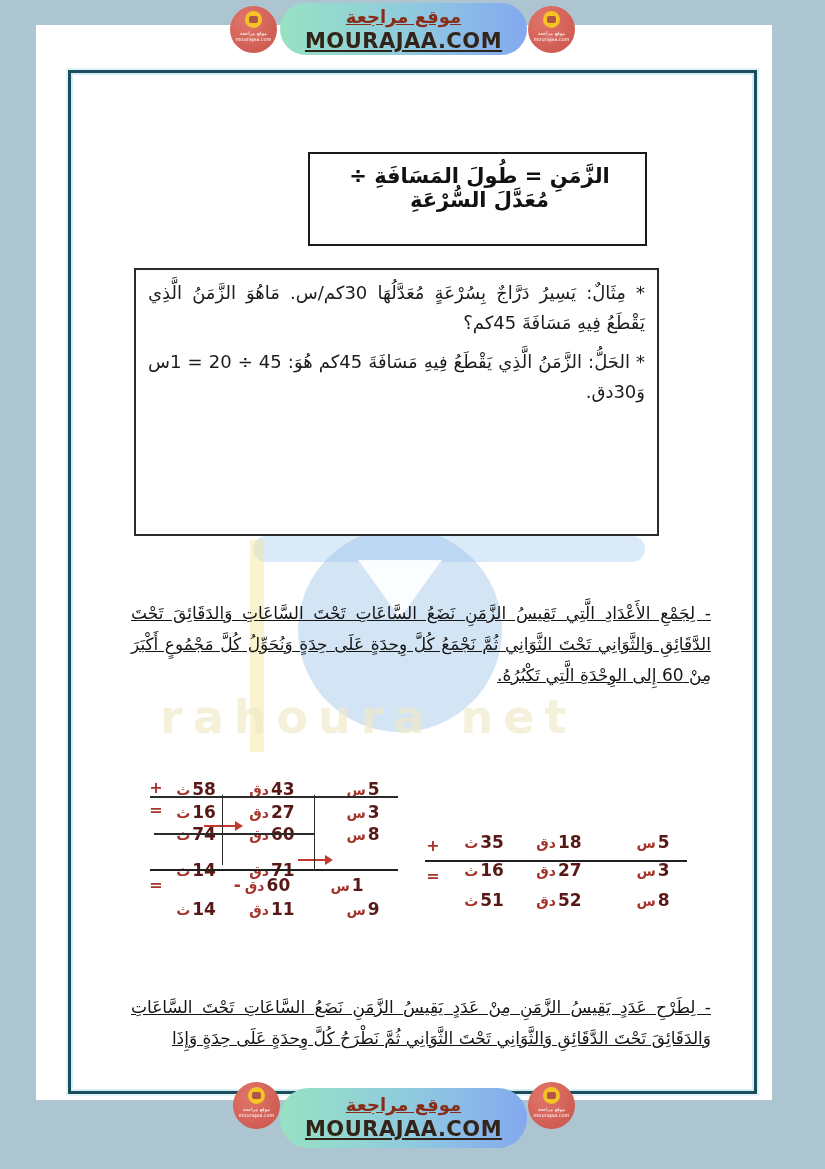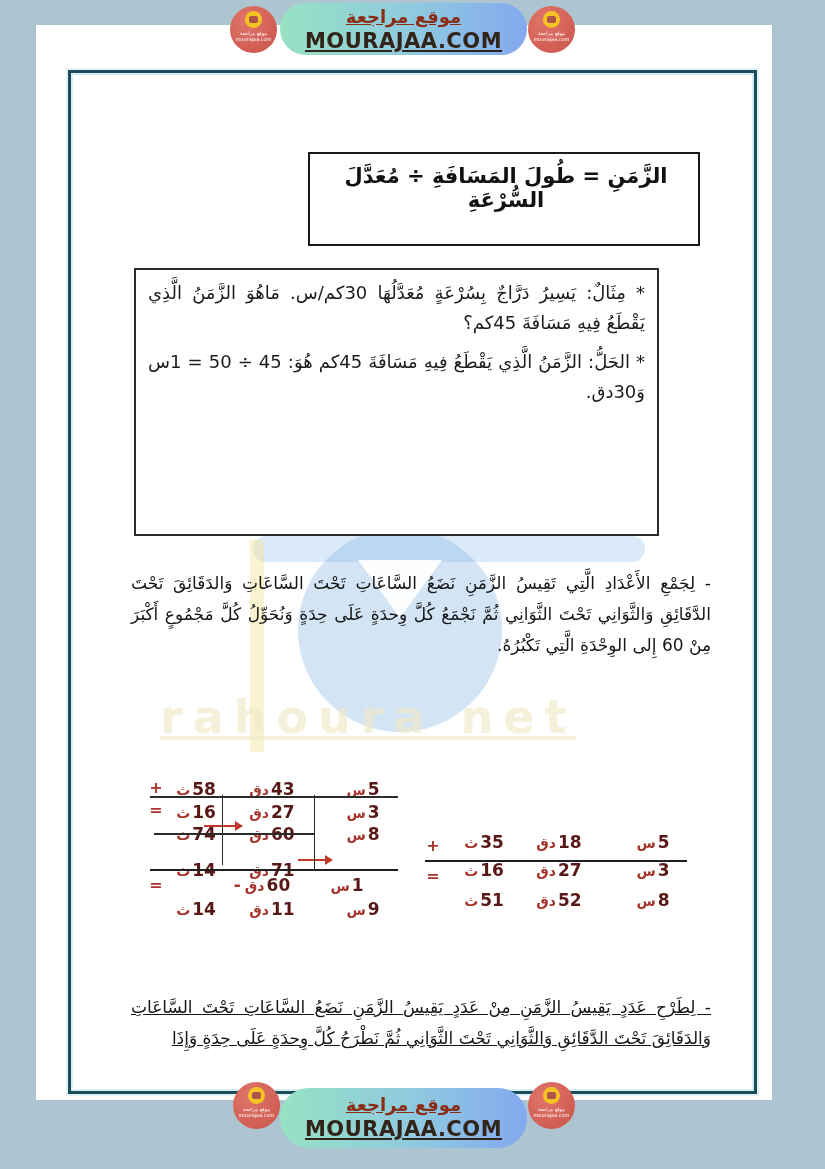--- a/index.html
+++ b/index.html
@@ -10,47 +10,47 @@
   
   .sheet { position:absolute; left:36px; top:25px; width:736px; height:1075px; background:#ffffff; }
   .frame { position:absolute; left:68px; top:70px; width:689px; height:1024px;
            border:3px solid #1a4c5c; box-shadow:inset 0 0 0 2px rgba(205,235,242,.85), 0 0 0 2px rgba(205,235,242,.6); z-index:1; }
 
   
   .wm-band { position:absolute; left:253px; top:536px; width:392px; height:26px; border-radius:13px; background:rgba(150,195,235,.35); z-index:1; }
   .wm-strip { position:absolute; left:250px; top:540px; width:14px; height:212px; background:rgba(243,228,150,.45); z-index:1; }
   .wm-circle { position:absolute; left:298px; top:528px; width:204px; height:204px; border-radius:50%; background:rgba(140,185,228,.38); z-index:1; }
   .wm-tri { position:absolute; left:358px; top:560px; width:0; height:0; border-left:42px solid transparent; border-right:42px solid transparent; border-top:58px solid rgba(255,255,255,.9); z-index:1; }
-  .wm-text { position:absolute; left:160px; top:690px; width:500px; font-size:46px; font-weight:bold; letter-spacing:10px; color:rgba(240,232,196,.65); z-index:1; direction:ltr;text-decoration:underline; }
+  .wm-text { position:absolute; left:160px; top:690px; width:500px; font-size:46px; font-weight:bold; letter-spacing:10px; color:rgba(240,232,196,.65); z-index:1; direction:ltr; }
 
   
   .banner { position:absolute; width:247px; border-radius:29px; background:linear-gradient(90deg,#97e2c3,#8fc9e0 55%,#83a9ef); text-align:center; z-index:5; padding-top:3px; }
   .banner.top { left:280px; top:3px; height:52px; }
   .banner.bottom { left:280px; top:1088px; height:60px; padding-top:6px; }
   .banner .ar { display:block; font-size:18px; font-weight:bold; color:#8a2d18; text-decoration:underline; line-height:22px; }
   .banner .en { display:block; font-size:21px; font-weight:bold; color:#33241a; text-decoration:underline; letter-spacing:.5px; line-height:26px; direction:ltr; }
   .badge { position:absolute; width:47px; height:47px; border-radius:50%; z-index:6;
            background:radial-gradient(circle at 35% 30%, #e0756b, #ca5349); text-align:center; }
   .badge .sun { width:17px; height:17px; border-radius:50%; background:#f3c424; margin:5px auto 0; position:relative; }
   .badge .sun::after { content:""; position:absolute; left:4px; top:5px; width:9px; height:7px; background:#b0544a; border-radius:2px; }
   .badge .t1 { display:block; font-size:5px; color:#fff; line-height:6px; margin-top:2px; }
   .badge .t2 { display:block; font-size:5px; color:#fff; line-height:6px; direction:ltr; }
   .badge.tl { left:230px; top:6px; } .badge.tr { left:528px; top:6px; }
   .badge.bl { left:233px; top:1082px; } .badge.br { left:528px; top:1082px; }
 
   
-  .formula-box { position:absolute; left:308px; top:152px; width:392px; height:94px; border:2px solid #1a1a1a; background:#fff; z-index:2; direction:rtl; text-align:center; padding:10px 10px 0 14px; }
+  .formula-box { position:absolute; left:308px; top:152px; width:339px; height:94px; border:2px solid #1a1a1a; background:#fff; z-index:2; direction:rtl; text-align:center; padding:10px 10px 0 14px; }
   .formula-box .t { font-size:21px; font-weight:bold; color:#111; }
 
   
   .example-box { position:absolute; left:134px; top:268px; width:525px; height:268px; border:2px solid #2b2b2b; background:#fff; z-index:2; direction:rtl; padding:8px 12px; }
   .example-box p { font-size:18px; line-height:30px; color:#1c1c1c; text-align:justify; margin-bottom:9px; }
 
   .rule-par { position:absolute; width:580px; direction:rtl; font-size:17px; line-height:31px; color:#161616; text-align:justify; z-index:2; }
-  .rule-par.add { left:131px; top:568px; }
+  .rule-par.add { left:131px; top:598px;text-decoration:underline; }
   .rule-par.sub { left:131px; top:992px;text-decoration:underline; }
 
   
   .ttable { position:absolute; z-index:2; direction:rtl; }
   .ttable .trow { position:absolute; left:0; width:100%; height:20px; }
   .ttable .cell { position:absolute; top:0; height:20px; text-align:center; font-size:17px; font-weight:bold; color:#571816; white-space:nowrap;margin-top:24px; }
   .ttable .unit { color:#a6342b; font-size:14px; margin-right:2px; }
   .ttable .neg { color:#a6342b; margin-right:4px; font-weight:bold; }
   .ttable .op { position:absolute; left:0; width:16px; top:0; height:20px; color:#a6342b; font-size:16px; font-weight:bold; text-align:center; }
   .ttable .hline { position:absolute; height:0; border-top:2px solid #2b2b2b; }
@@ -98,21 +98,21 @@
     <span class="t1">موقع مراجعة</span>
     <span class="t2">mourajaa.com</span>
   </div>
 
   <div class="formula-box">
     <span class="t">الزَّمَنِ = طُولَ المَسَافَةِ ÷ مُعَدَّلَ السُّرْعَةِ</span>
   </div>
 
   <div class="example-box">
     <p>* مِثَالٌ: يَسِيرُ دَرَّاجٌ بِسُرْعَةٍ مُعَدَّلُهَا 30كم/س. مَاهُوَ الزَّمَنُ الَّذِي يَقْطَعُ فِيهِ مَسَافَةَ 45كم؟</p>
-    <p>* الحَلُّ: الزَّمَنُ الَّذِي يَقْطَعُ فِيهِ مَسَافَةَ 45كم هُوَ: 45 ÷ 50 = 1س وَ30دق.</p>
+    <p>* الحَلُّ: الزَّمَنُ الَّذِي يَقْطَعُ فِيهِ مَسَافَةَ 45كم هُوَ: 45 ÷ 20 = 1س وَ30دق.</p>
   </div>
 
   <p class="rule-par add">- لِجَمْعِ الأَعْدَادِ الَّتِي تَقِيسُ الزَّمَنِ نَضَعُ السَّاعَاتِ تَحْتَ السَّاعَاتِ وَالدَقَائِقَ تَحْتَ الدَّقَائِقِ وَالثَّوَانِي تَحْتَ الثَّوَانِي ثُمَّ نَجْمَعُ كُلَّ وِحدَةٍ عَلَى حِدَةٍ وَنُحَوِّلُ كُلَّ مَجْمُوعٍ أَكْبَرَ مِنْ 60 إِلى الوِحْدَةِ الَّتِي تَكْبُرُهُ.</p>
 
   <div class="ttable" id="carry-table">
     <div class="trow r1" style="top:10px">
       <span class="op"></span>
       <span class="cell c-sec"><span>58</span><span class="unit">ث</span></span>
       <span class="cell c-min"><span>43</span><span class="unit">دق</span></span>
       <span class="cell c-hour"><span>5</span><span class="unit">س</span></span>

